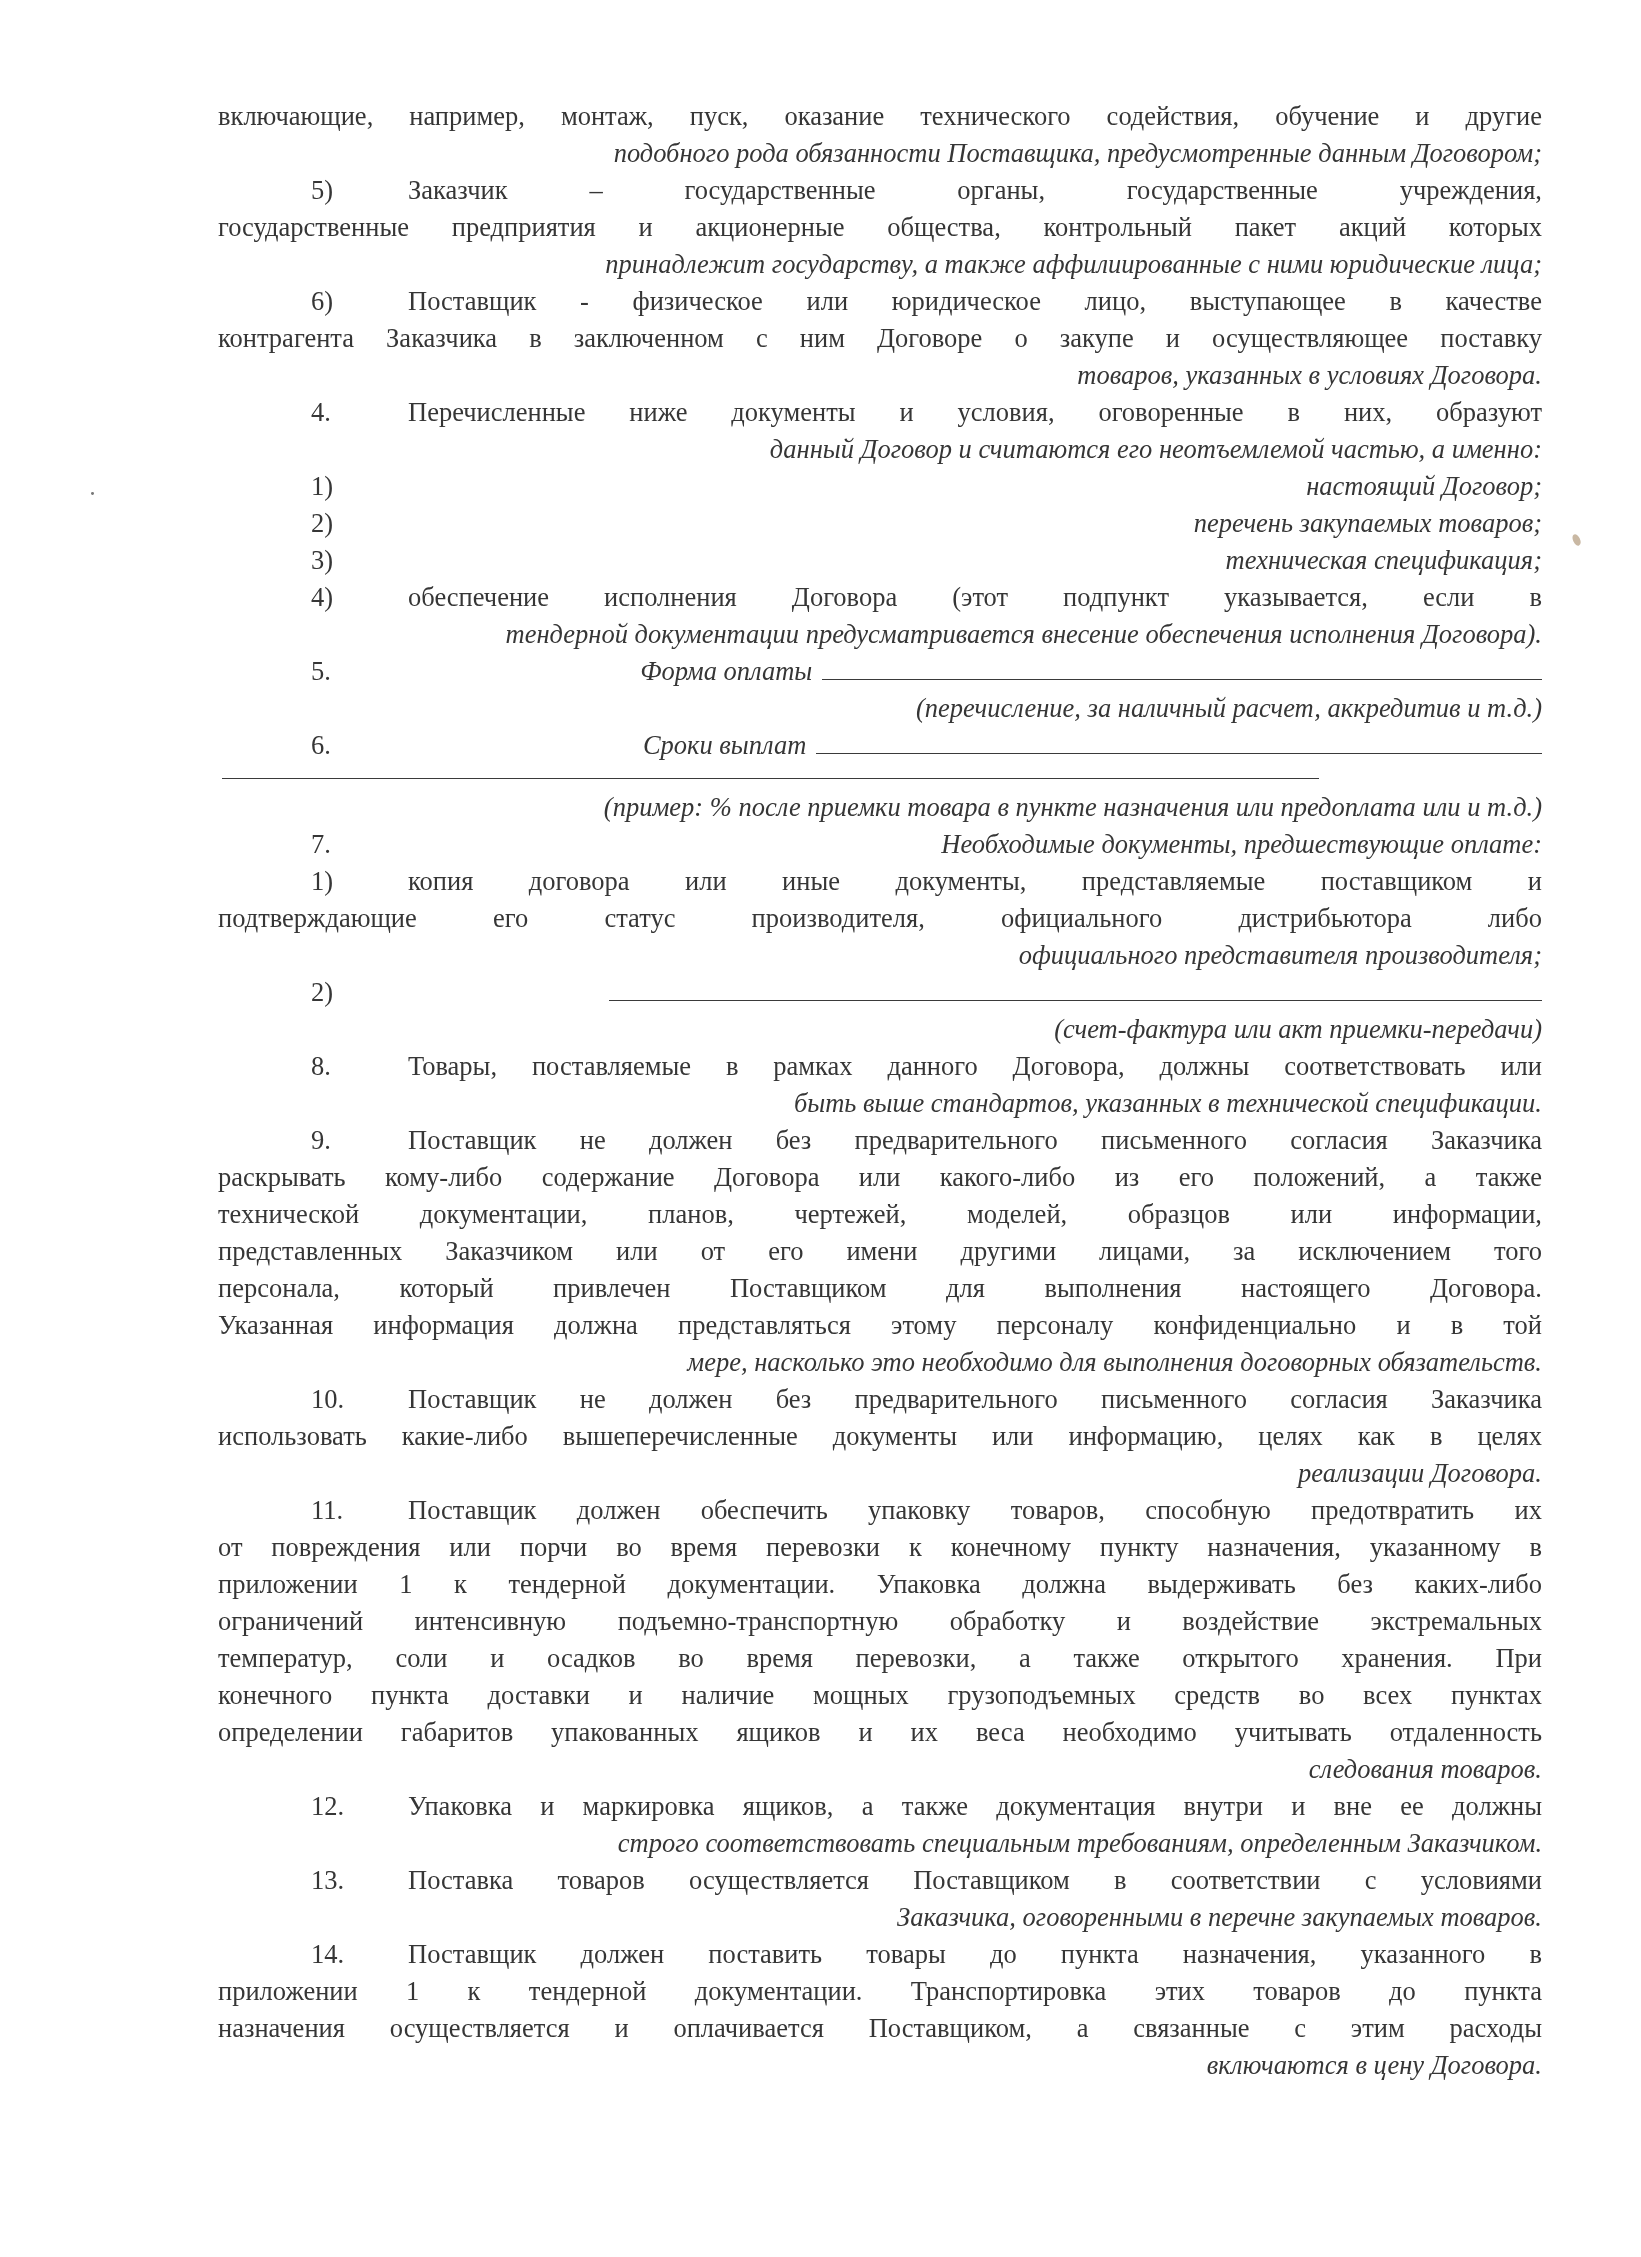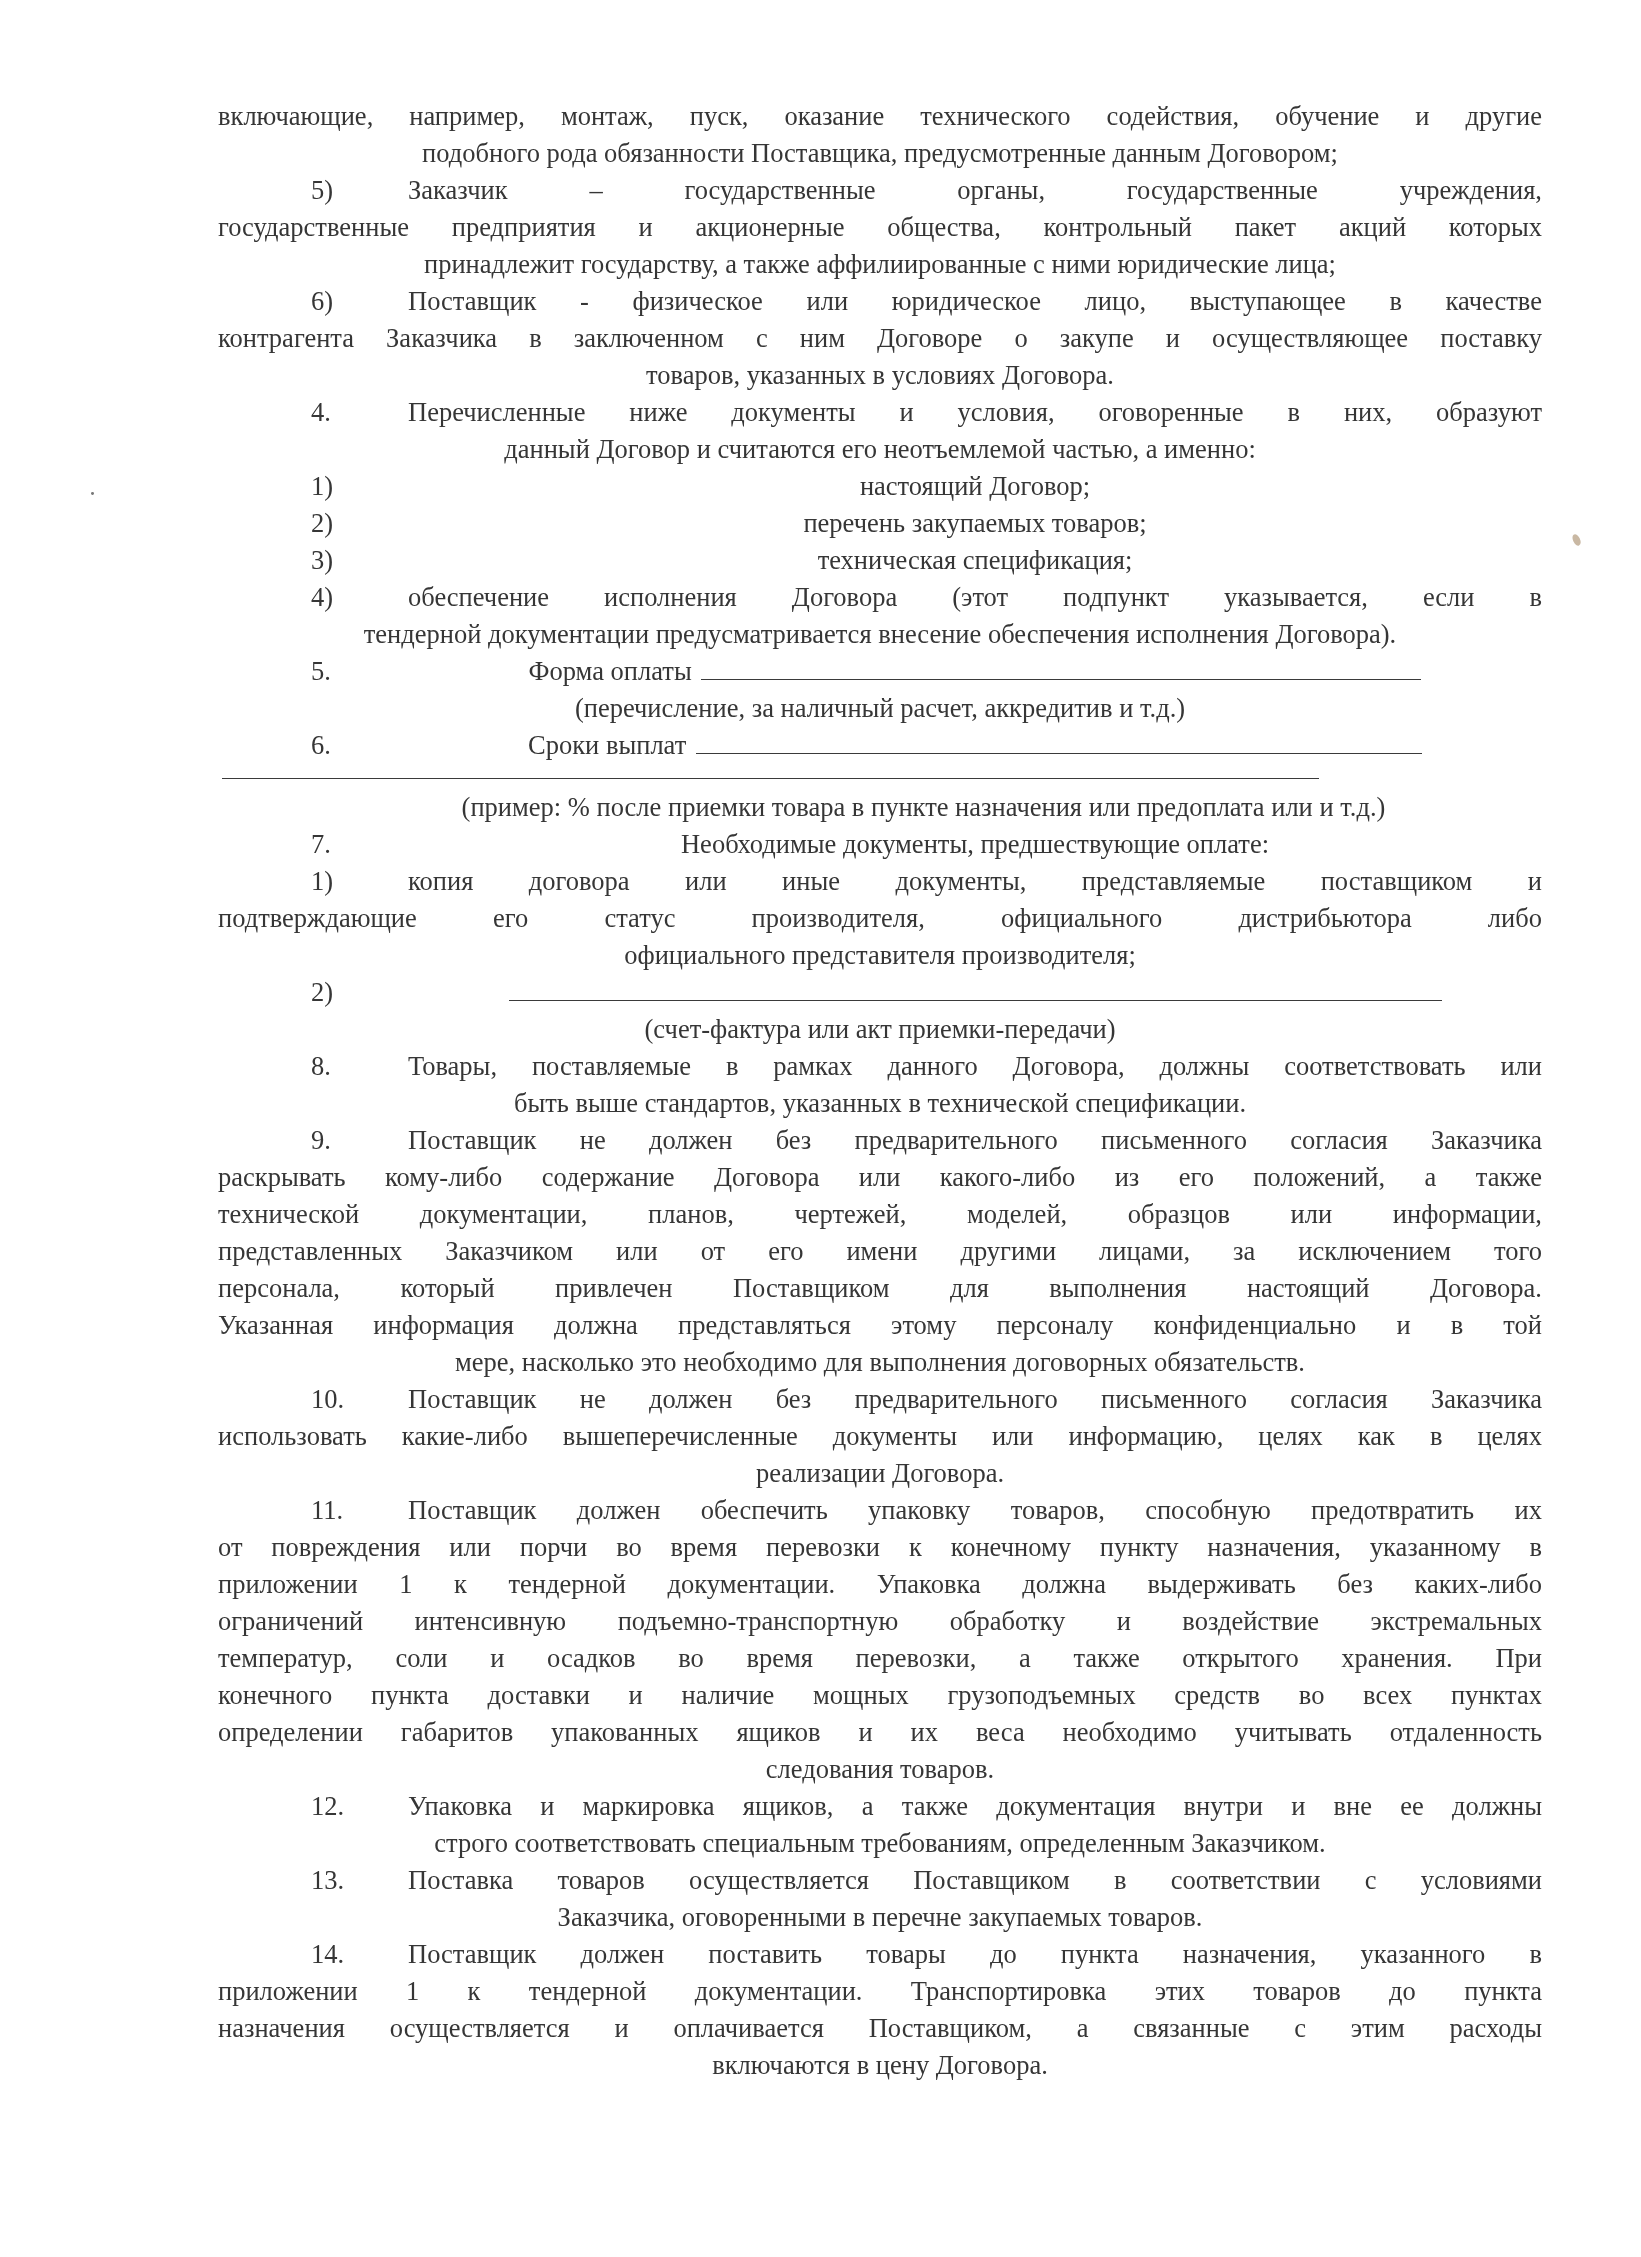--- a/index.html
+++ b/index.html
@@ -7,21 +7,21 @@
     width: 1641px; height: 2257px; background: #ffffff; position: relative; overflow: hidden;
     font-family: "Liberation Serif", "DejaVu Serif", serif; color: #363636;
   }
   .page { position: absolute; left: 0; top: 0; width: 1641px; height: 2257px; }
   .col {
     position: absolute; left: 218px; top: 98px; width: 1324px;
     font-size: 26.5px; line-height: 37px;
   }
   .ln { display: block; height: 37px; white-space: nowrap; overflow: visible; }
   .j { text-align: justify; text-align-last: justify; white-space: normal; }
-  .l { text-align: center; }
+  .l { text-align: right; font-style: italic; }
   .row { display: flex; align-items: baseline; }
   .row .n { width: 97px; padding-left: 93px; flex: none; }
   .row .t { flex: 1; min-width: 0; }
   .row .t.j { text-align: justify; text-align-last: justify; }
   .blank { display: inline-block; border-bottom: 1.9px solid #3a3a3a; height: 25px; vertical-align: baseline; margin-left: 9.7px; }
   .underline-row { position: relative; height: 37px; }
   .underline-full { position: absolute; left: 3.9px; top: 13.5px; width: 1097px; border-bottom: 1.9px solid #3a3a3a; }
   .example { padding-left: 87px; }
   .speck { position: absolute; border-radius: 50%; }
 </style>
@@ -128,21 +128,21 @@
         <div class="ln l">быть выше стандартов, указанных в технической спецификации.</div>
       </div>
       <div class="para">
         <div class="ln row">
           <span class="n">9.</span>
           <span class="t j">Поставщик не должен без предварительного письменного согласия Заказчика</span>
         </div>
         <div class="ln j">раскрывать кому-либо содержание Договора или какого-либо из его положений, а также</div>
         <div class="ln j">технической документации, планов, чертежей, моделей, образцов или информации,</div>
         <div class="ln j">представленных Заказчиком или от его имени другими лицами, за исключением того</div>
-        <div class="ln j">персонала, который привлечен Поставщиком для выполнения настоящий Договора.</div>
+        <div class="ln j">персонала, который привлечен Поставщиком для выполнения настоящего Договора.</div>
         <div class="ln j">Указанная информация должна представляться этому персоналу конфиденциально и в той</div>
         <div class="ln l">мере, насколько это необходимо для выполнения договорных обязательств.</div>
       </div>
       <div class="para">
         <div class="ln row">
           <span class="n">10.</span>
           <span class="t j">Поставщик не должен без предварительного письменного согласия Заказчика</span>
         </div>
         <div class="ln j">использовать какие-либо вышеперечисленные документы или информацию, целях как в целях</div>
         <div class="ln l">реализации Договора.</div>

